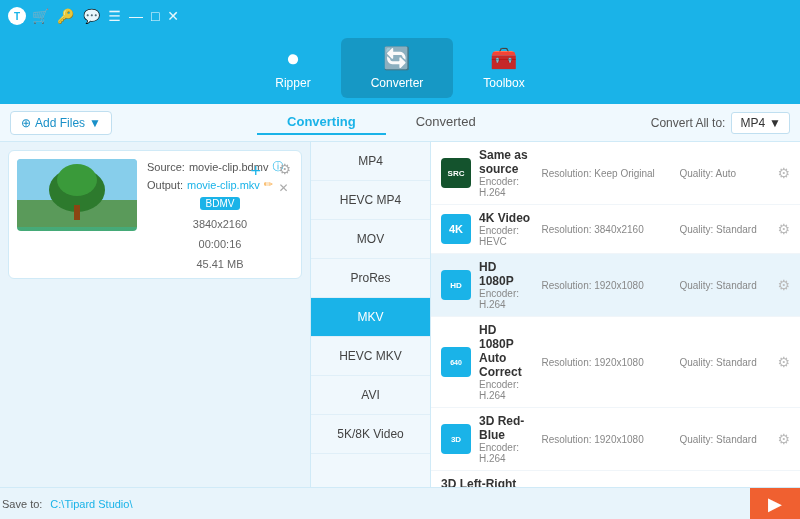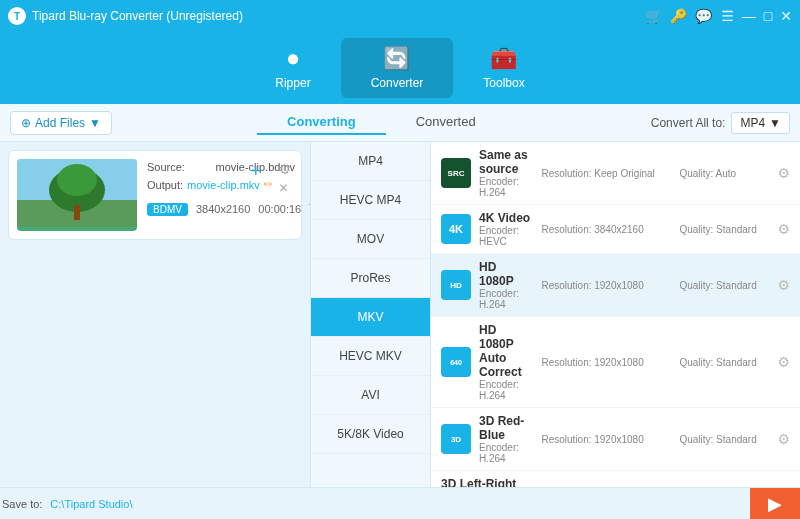--- a/index.html
+++ b/index.html
@@ -110,23 +110,23 @@
       flex-shrink: 0;
       position: relative;
     }
     .thumb-tree {
       width: 100%; height: 100%;
       background: linear-gradient(180deg, #87CEEB 40%, #5a8 60%, #4a7 100%);
       display: flex; align-items: flex-end; justify-content: center;
       padding-bottom: 4px;
     }
     .file-info { flex: 1; }
-    .file-source { font-size: 11px; color: #555; margin-bottom: 4px; display: flex; align-items: center; gap: 4px; justify-content: space-between; }
+    .file-source { font-size: 11px; color: #555; margin-bottom: 4px; display: flex; align-items: center; gap: 4px; }
     .file-output { font-size: 11px; color: #555; margin-bottom: 6px; display: flex; align-items: center; gap: 4px; }
-    .file-meta { display: flex; align-items: center; gap: 8px; font-size: 11px; color: #666; }
+    .file-meta { display: flex; align-items: center; gap: 8px; font-size: 11px; color: #666; flex-direction: column; }
     .meta-badge { background: #1ab3e8; color: white; padding: 1px 6px; border-radius: 3px; font-size: 10px; }
     .output-link { color: #1ab3e8; text-decoration: none; }
     .edit-icon { color: #f8a030; cursor: pointer; }
     .plus-icon { color: #1ab3e8; cursor: pointer; font-size: 18px; position: absolute; right: 40px; top: 10px; }
 
     
     .format-panel {
       width: 490px;
       background: white;
       border-left: 1px solid #d0eaf7;
@@ -219,21 +219,20 @@
     
     ::-webkit-scrollbar { width: 4px; }
     ::-webkit-scrollbar-track { background: #f0f5f9; }
     ::-webkit-scrollbar-thumb { background: #b0d0e8; border-radius: 2px; }
   </style>
 </head>
 <body>
 
 <div class="title-bar">
   <div class="title-bar-logo">T</div>
-  <span class="title-bar-title">Tipard Blu-ray Converter (Unregistered)</span>
   <div class="title-bar-controls">
     <span>🛒</span>
     <span>🔑</span>
     <span>💬</span>
     <span>☰</span>
     <span>—</span>
     <span>□</span>
     <span>✕</span>
   </div>
 </div>

